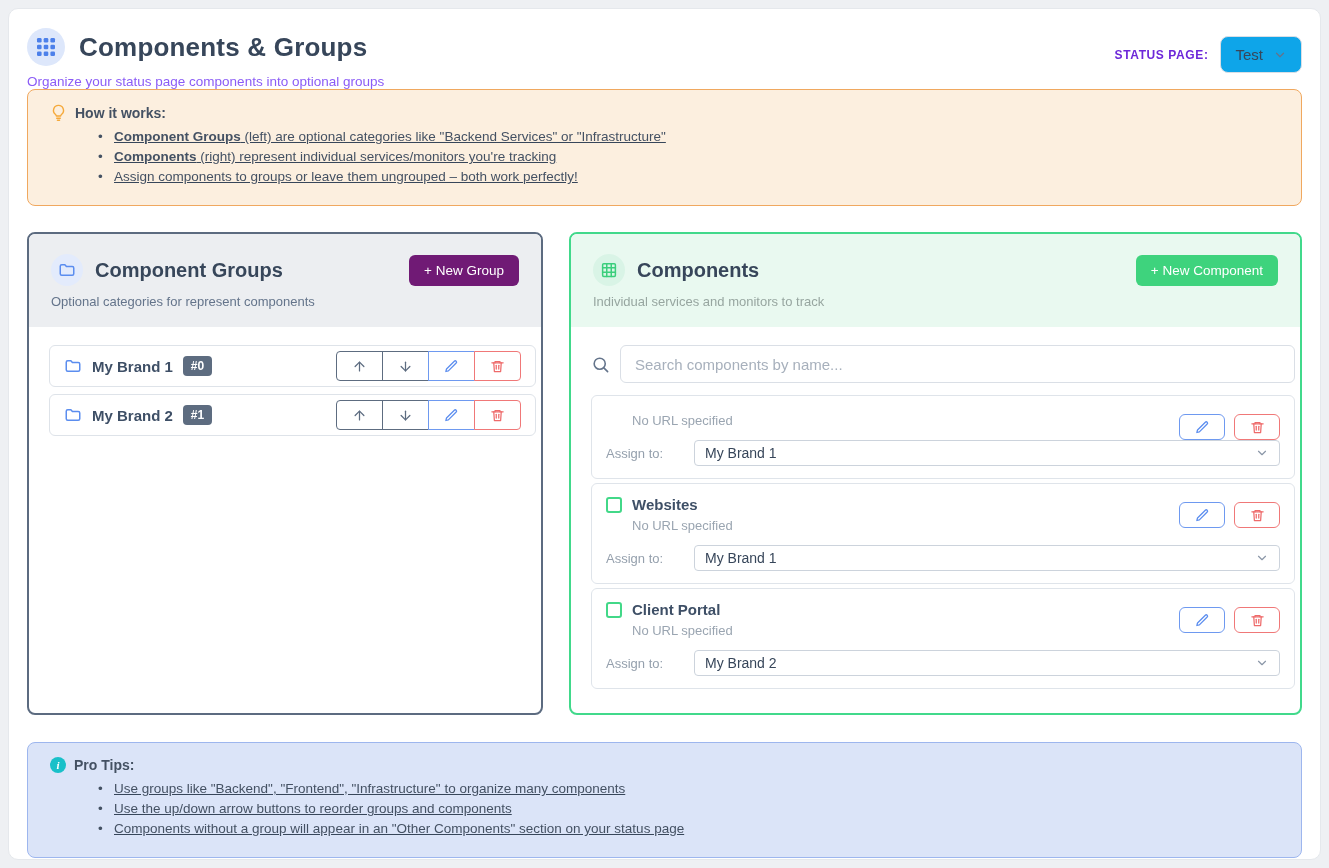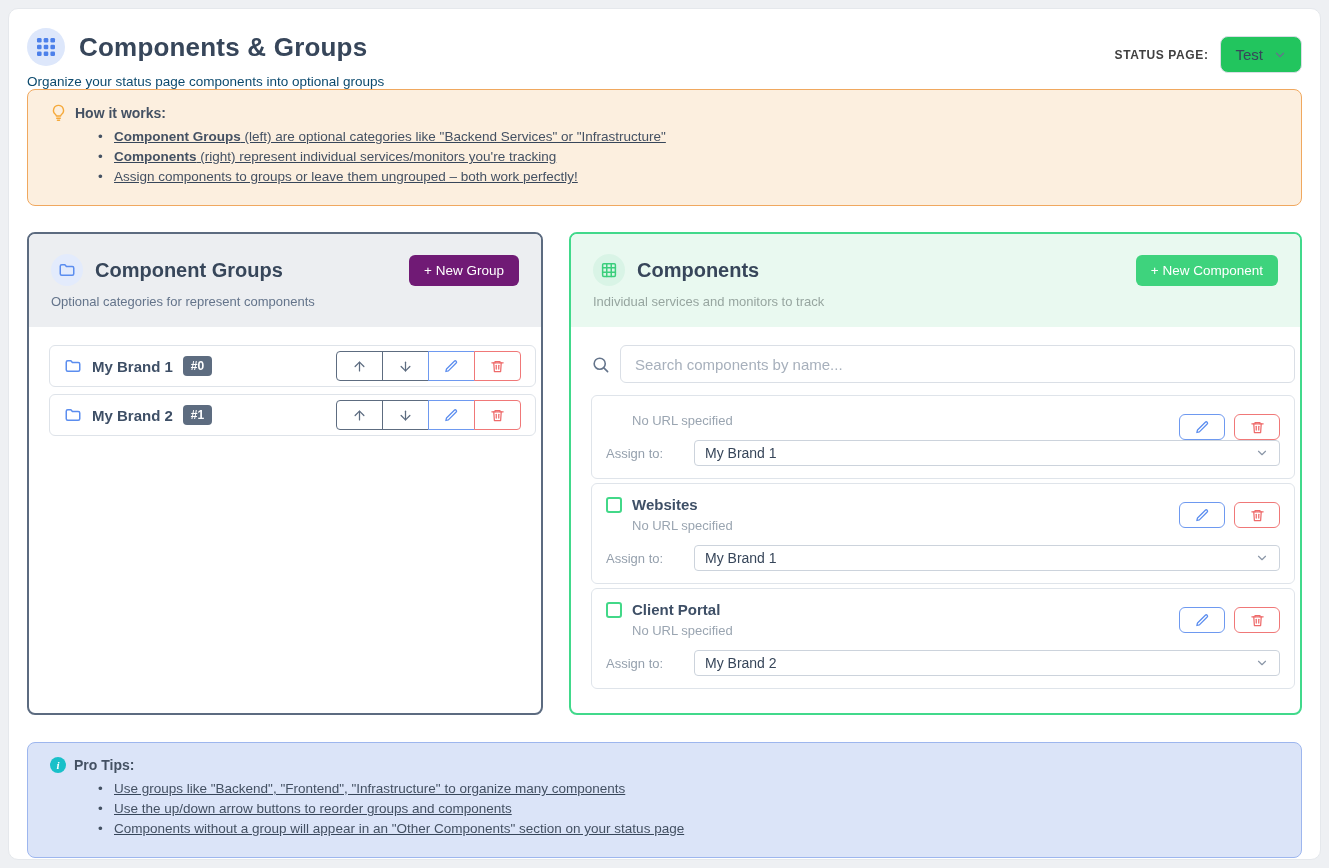--- a/index.html
+++ b/index.html
@@ -21,27 +21,27 @@
 
   
   .header-row { display: flex; justify-content: space-between; align-items: flex-start; }
   .title-wrap .title-line { display: flex; align-items: center; gap: 14px; }
   .icon-circle {
     width: 38px; height: 38px; border-radius: 50%;
     display: flex; align-items: center; justify-content: center; flex: 0 0 auto;
   }
   .icon-circle.blue { background: #dde7fb; }
   .page-title { font-size: 26px; font-weight: 700; color: #37465a; letter-spacing: 0.2px; }
-  .page-subtitle { font-size: 13.5px; color: #0c4a6e; margin-top: 8px; }
+  .page-subtitle { font-size: 13.5px; color: #8b5cf6; margin-top: 8px; }
 
   .statuspage-wrap { display: flex; align-items: center; gap: 12px; margin-top: 8px; }
-  .statuspage-label { font-size: 12px; color: #404040; letter-spacing: 0.6px; font-weight: 600; }
+  .statuspage-label { font-size: 12px; color: #6d28d9; letter-spacing: 0.6px; font-weight: 600; }
   .statuspage-select {
     display: flex; align-items: center; gap: 10px;
-    background: #22c55e; border: 1px solid #d9dee5; border-radius: 8px;
+    background: #0ea5e9; border: 1px solid #d9dee5; border-radius: 8px;
     padding: 9px 14px; font-size: 15px; color: #37465a; cursor: pointer;
   }
 
   
   .note-box { border-radius: 8px; padding: 14px 22px 16px 22px; margin-bottom: 26px; }
   .note-box.orange { background: #fcefdf; border: 1px solid #f0a85f; }
   .note-box.blue { background: #dbe4f8; border: 1px solid #9db6ee; }
   .note-title-row { display: flex; align-items: center; gap: 8px; }
   .note-title { font-size: 14px; font-weight: 700; color: #44516366; color: #445163; }
   .note-box ul { list-style: none; margin: 8px 0 0 48px; text-decoration: underline; }

